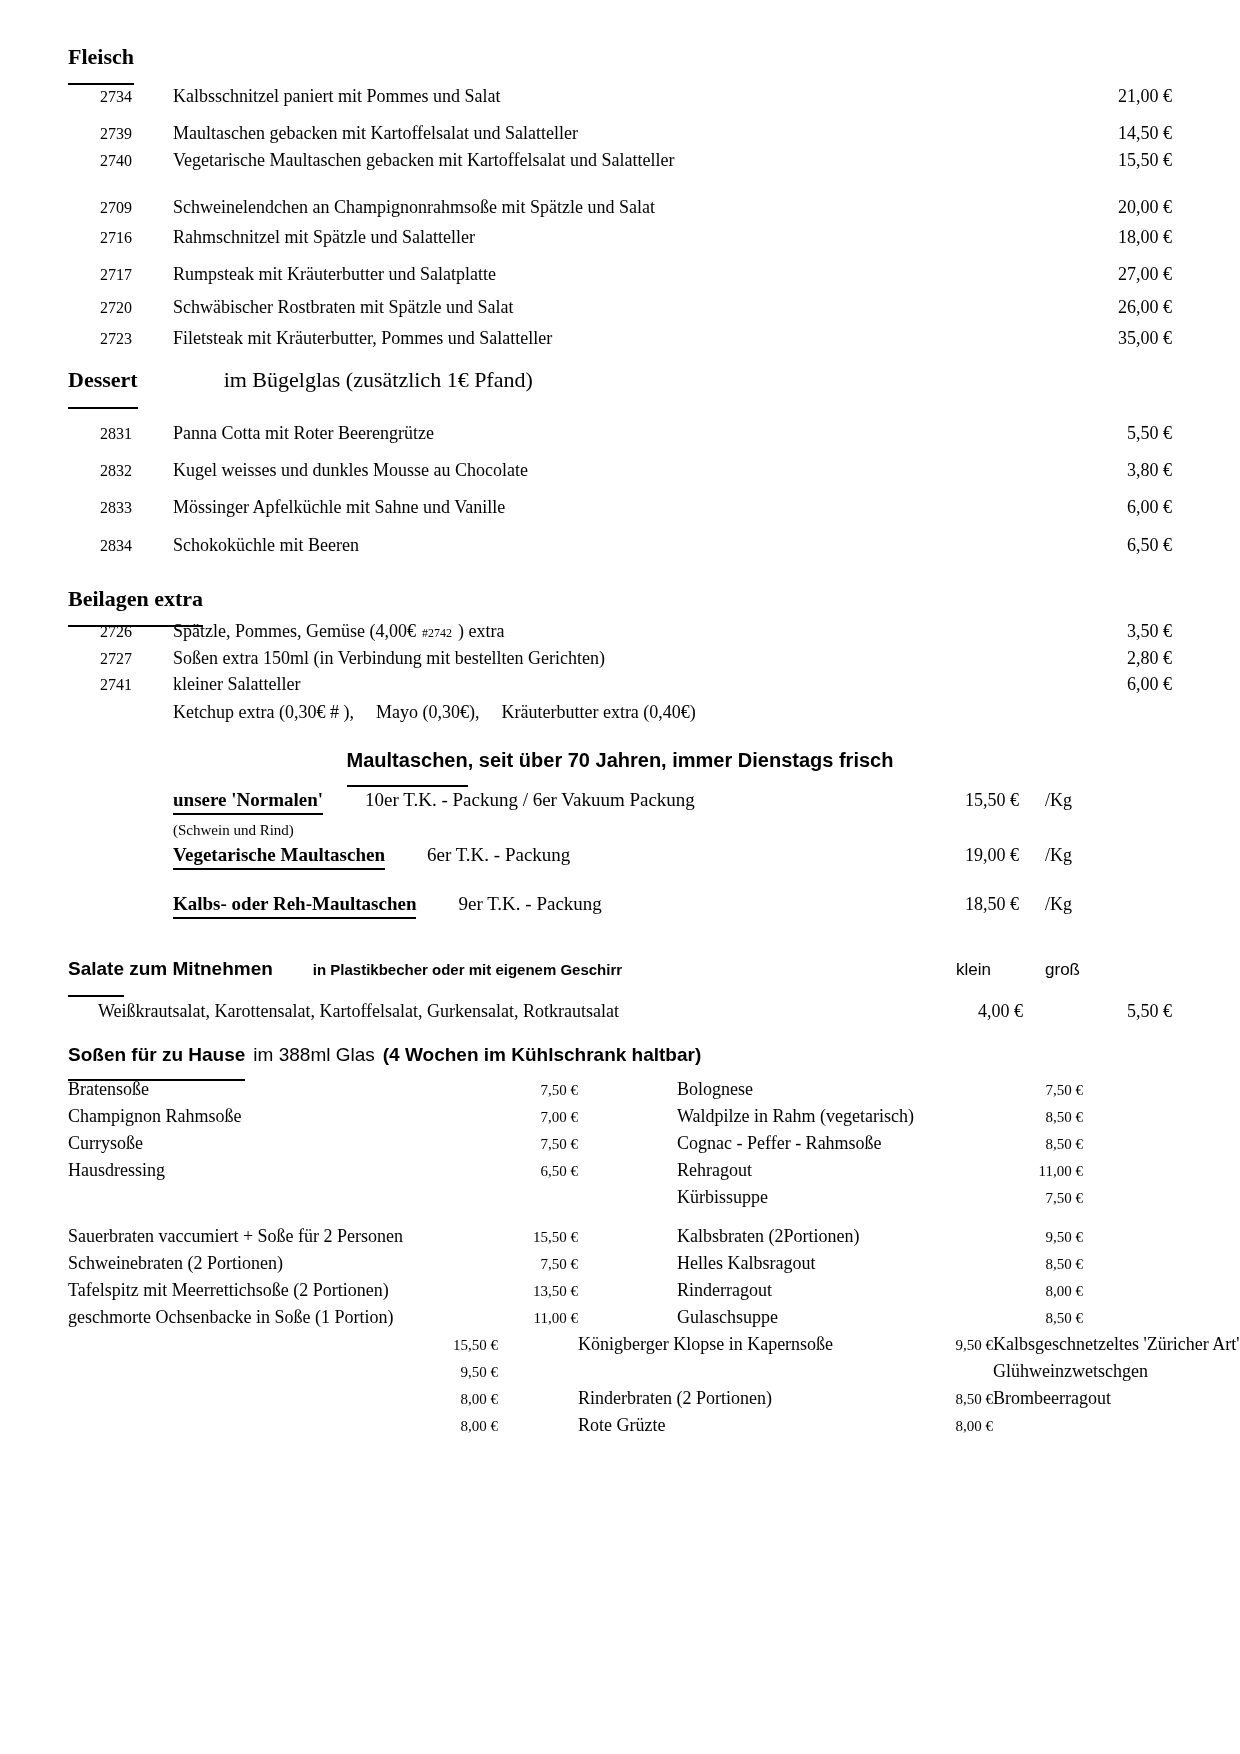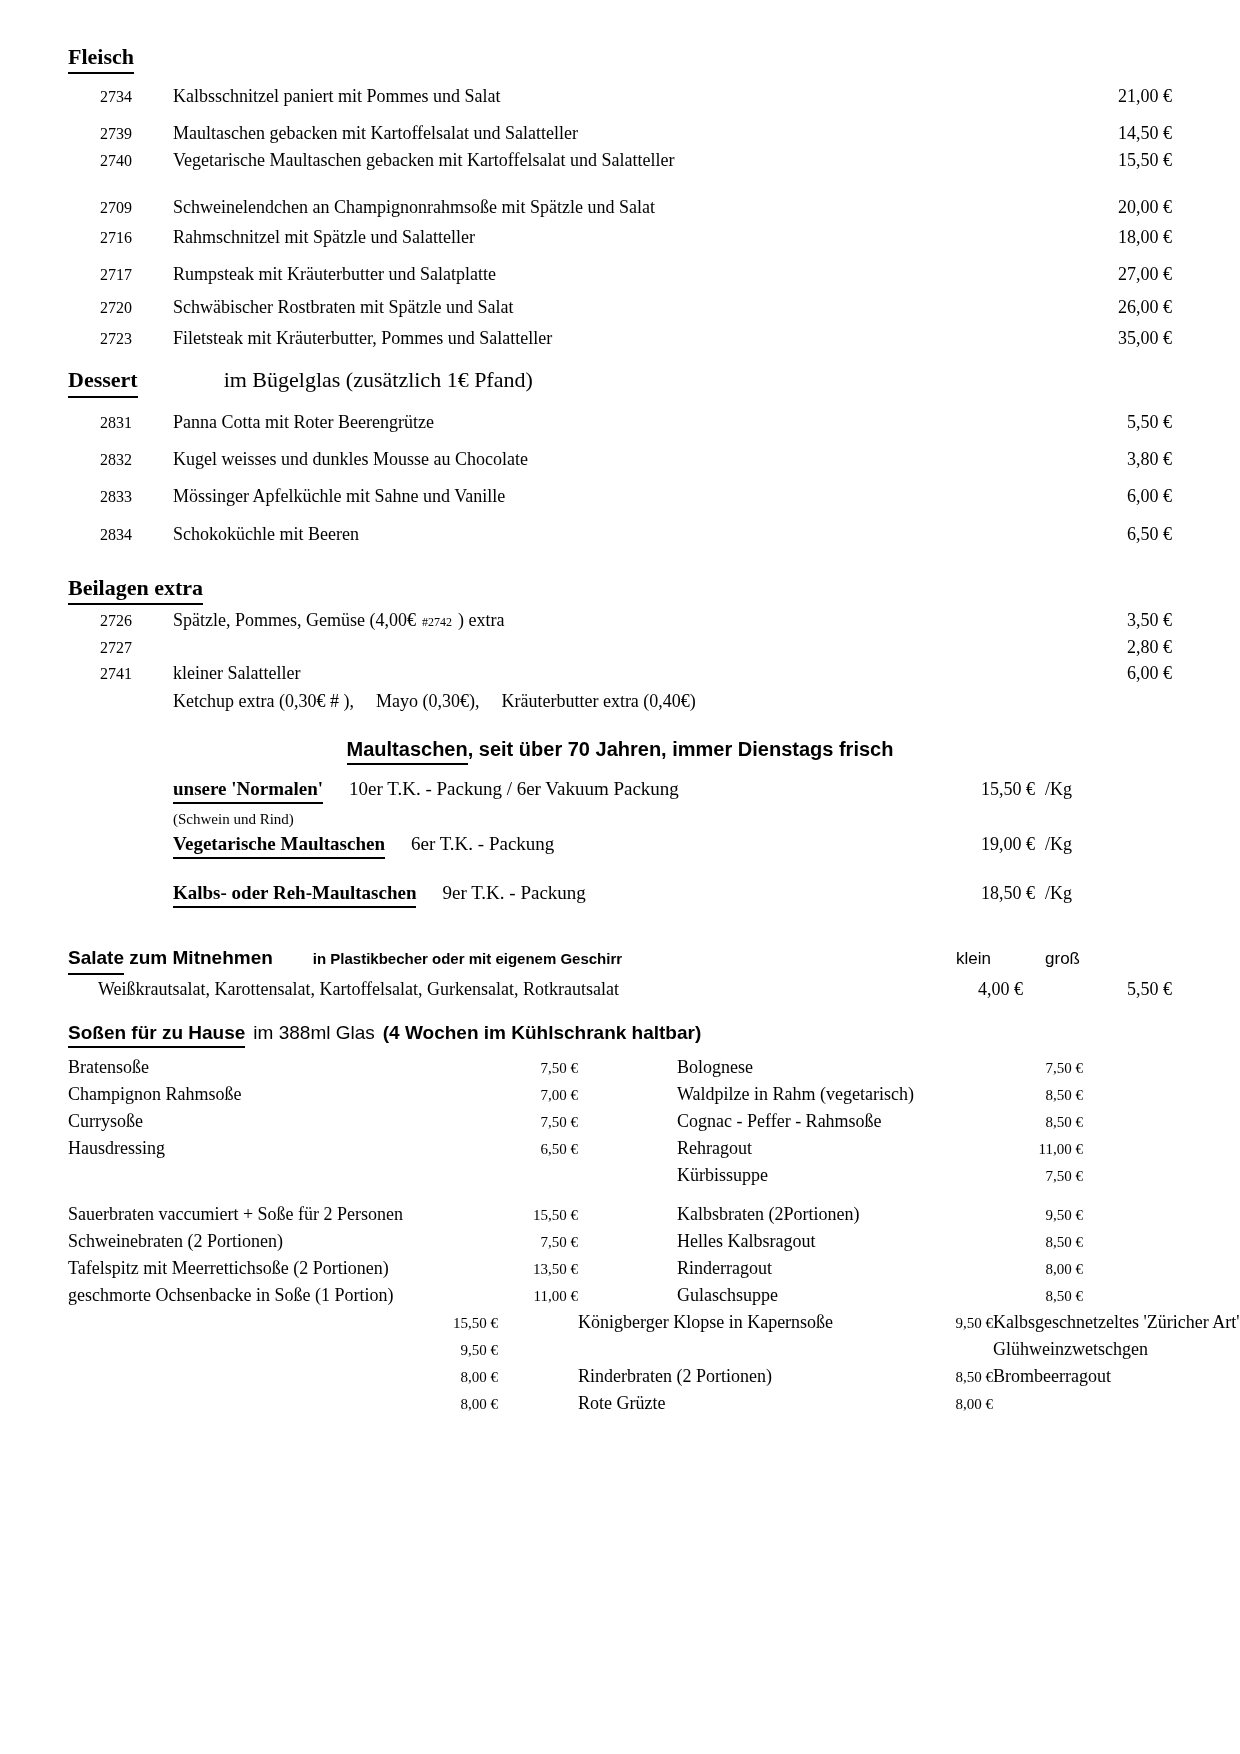--- a/index.html
+++ b/index.html
@@ -1,38 +1,38 @@
 <!DOCTYPE html>
 <html><head>
 <meta charset="utf-8">
 <style>
   html,body { margin:0; padding:0; background:#ffffff; }
   body { width:1240px; height:1754px; color:#000; font-family:"Liberation Serif", serif; }
   .page { box-sizing:border-box; width:1240px; height:1754px; padding:44px 68px 0 68px; overflow:hidden; }
 
   
   .sec-h { font-size:22px; font-weight:bold; line-height:26px; }
-  .u2 { border-bottom:2px solid #000; padding-bottom:3px; }
+  .u2 { border-bottom:2px solid #000; padding-bottom:14px; }
 
   .dessert-h { display:flex; align-items:baseline;gap:44px; }
   .dessert-sub { font-weight:normal; font-size:22px; margin-left:42px; }
 
   
   .item-row { display:flex; align-items:baseline; line-height:24px; }
   .inum { flex:none; width:105px; box-sizing:border-box; padding-left:32px; font-size:16px; }
   .iname { font-size:18px; }
   .itag { font-size:12px; margin:0 6px; }
   .iprice { margin-left:auto; font-size:18px; white-space:nowrap; }
 
   .note-row { display:flex; align-items:baseline; padding-left:105px; font-size:18px; line-height:24px; }
   .note-row .np + .np { margin-left:22px; }
 
   
   .m-head { font-family:"Liberation Sans", sans-serif; font-size:20px; font-weight:bold; line-height:24px;text-align:center; }
-  .m-row { display:flex; align-items:baseline; padding-left:105px; padding-right:100px; line-height:24px; }
+  .m-row { display:flex; align-items:baseline; padding-left:105px; padding-right:100px; line-height:24px;gap:16px; }
   .m-name { font-size:19px; font-weight:bold; border-bottom:2px solid #000; padding-bottom:1px; white-space:nowrap; }
   .m-desc { font-size:19px; margin-left:26px; }
   .m-price { margin-left:auto; font-size:18px; white-space:nowrap; }
   .m-unit { margin-left:10px; font-size:18px; }
   .m-note { padding-left:105px; font-size:15px; line-height:18px; }
 
   
   .sal-head { display:flex; align-items:baseline; font-family:"Liberation Sans", sans-serif; font-weight:bold; line-height:24px; padding-right:92px; }
   .sal-title { font-size:19px;text-align:right; }
   .sal-title-rest { font-size:19px; white-space:pre; }
@@ -128,20 +128,21 @@
   <div class="sec-h" style="margin-top:28px"><span class="u2">Beilagen extra</span></div>
   <div class="item-row" style="margin-top:7px">
     <span class="inum">2726</span>
     <span class="iname">Spätzle, Pommes, Gemüse (4,00€</span>
     <span class="itag">#2742</span>
     <span class="iname">) extra</span>
     <span class="iprice">3,50 €</span>
   </div>
   <div class="item-row" style="margin-top:1px">
     <span class="inum">2727</span>
+    <span class="iname">Soßen extra 150ml (in Verbindung mit bestellten Gerichten)</span>
     <span class="iprice">2,80 €</span>
   </div>
   <div class="item-row" style="margin-top:1px">
     <span class="inum">2741</span>
     <span class="iname">kleiner Salatteller</span>
     <span class="iprice">6,00 €</span>
   </div>
   <div class="note-row" style="margin-top:3px">
     <span class="np">Ketchup extra (0,30€ # ),</span>
     <span class="np">Mayo (0,30€),</span>

